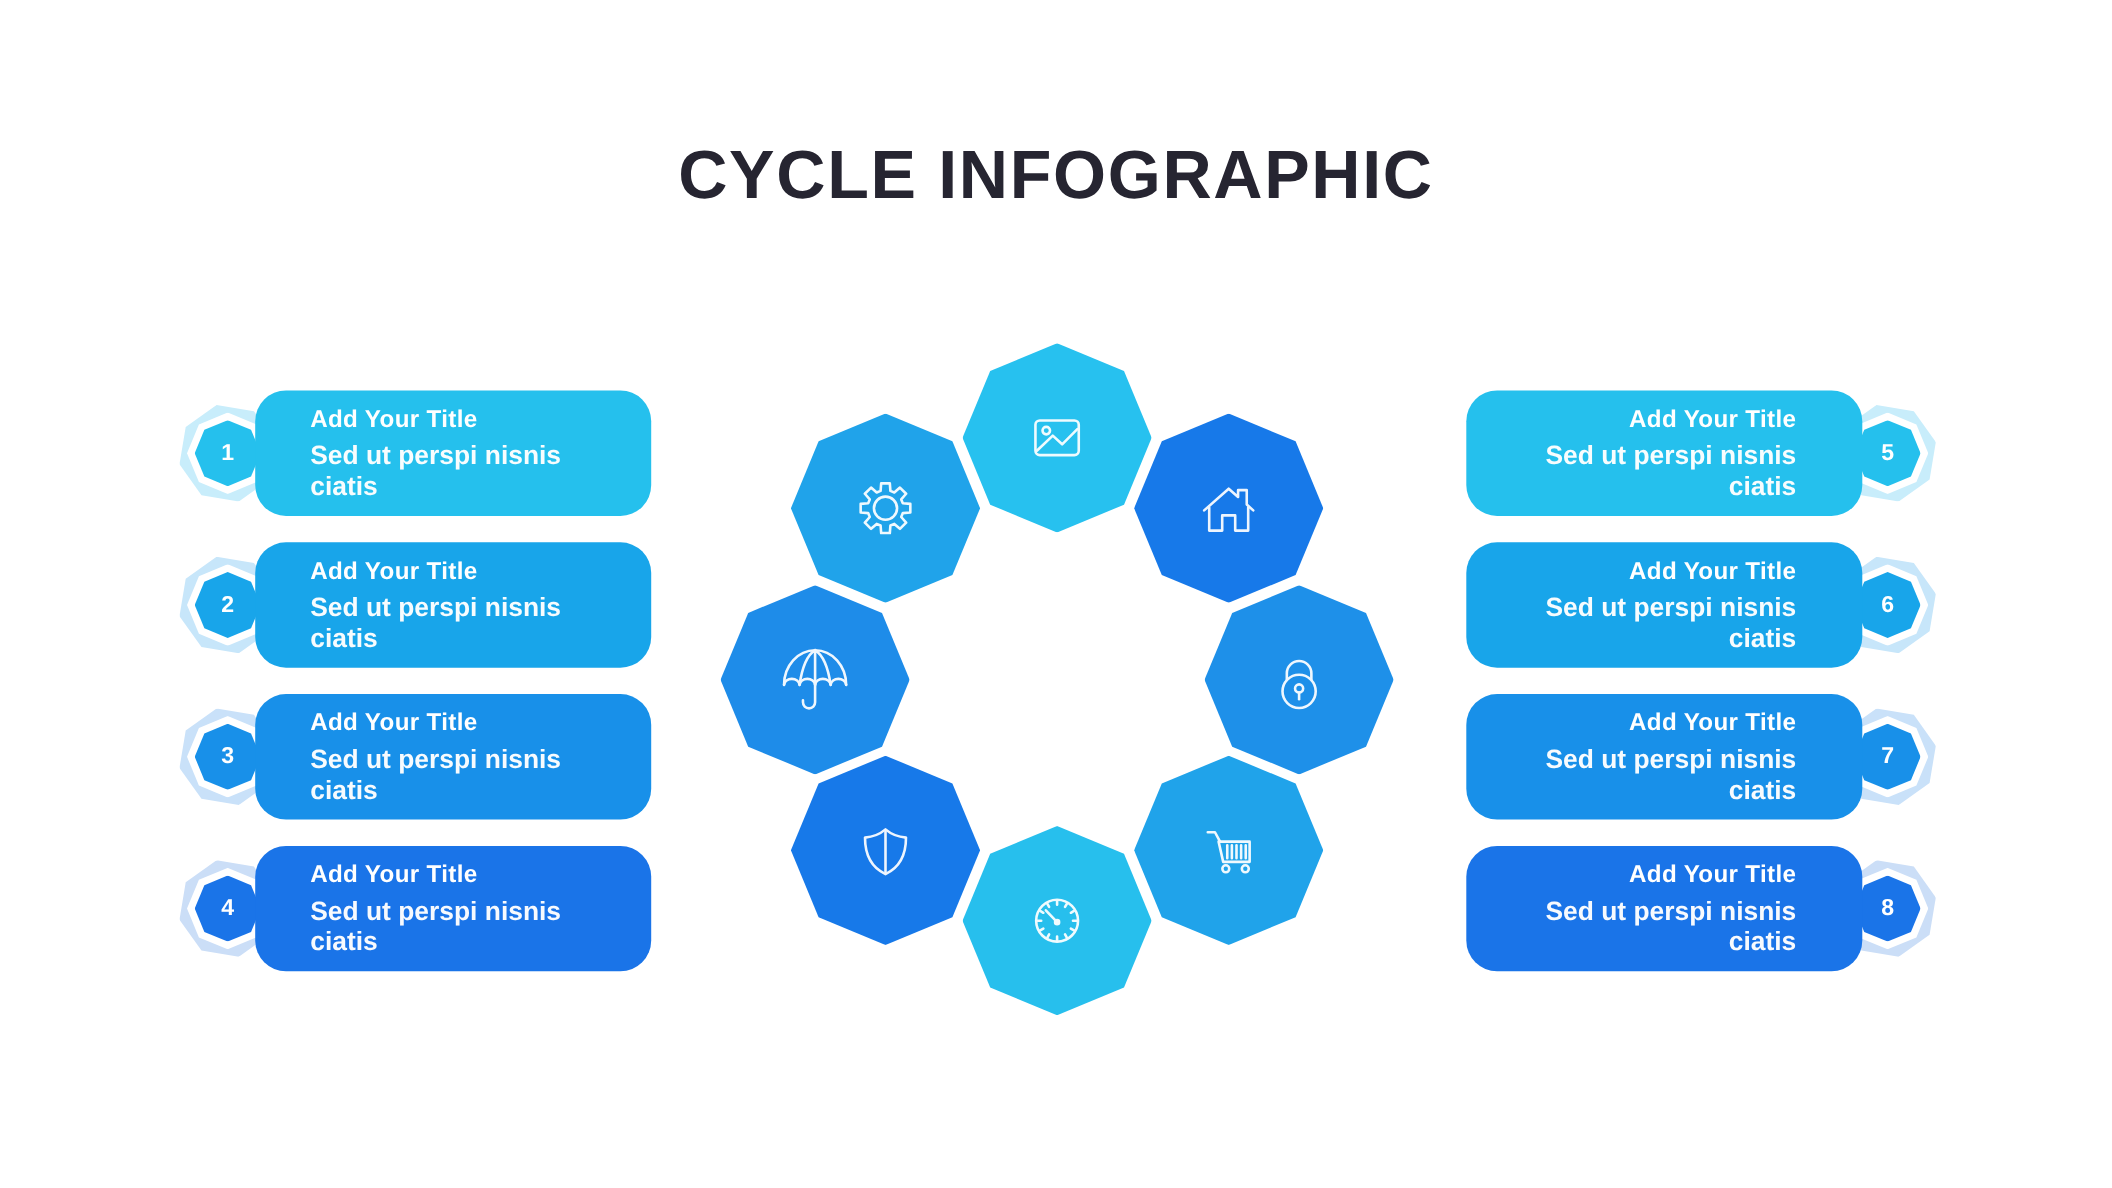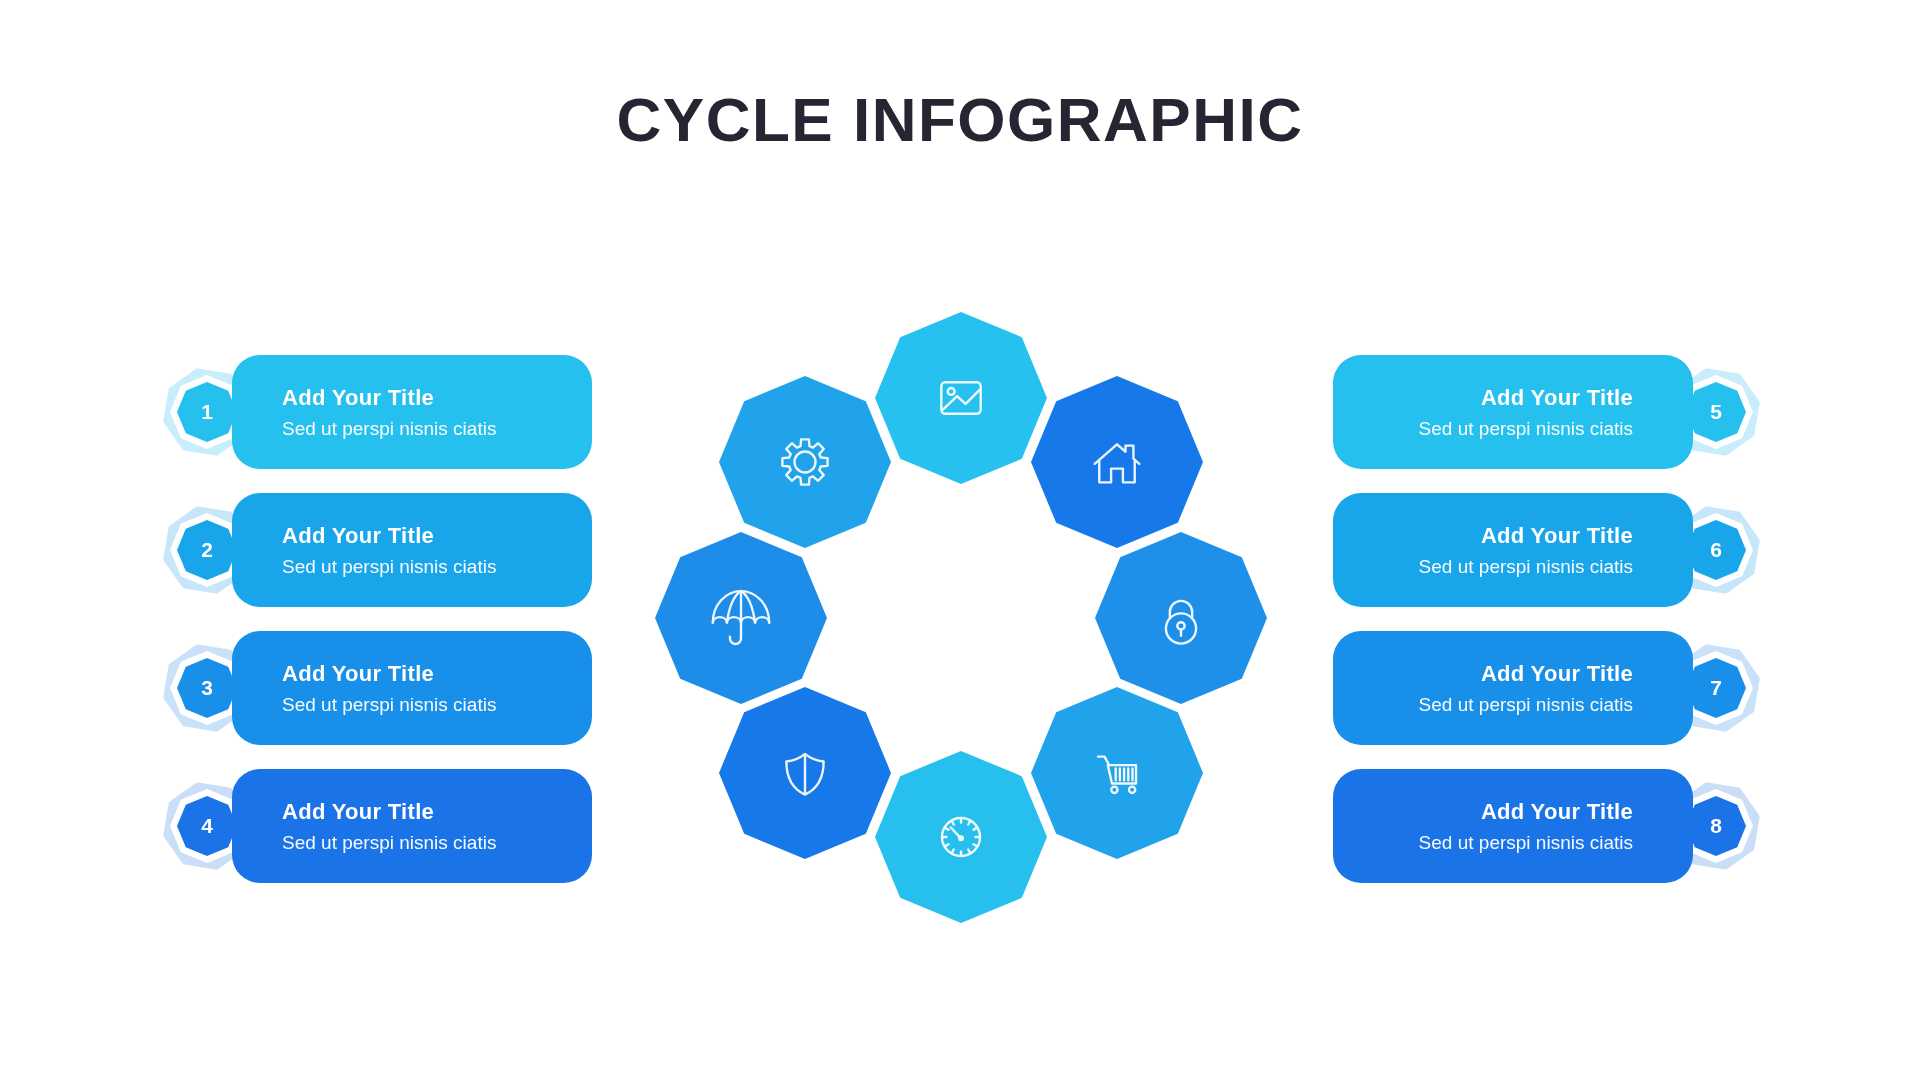--- a/index.html
+++ b/index.html
@@ -15,21 +15,21 @@
   
   .card{position:absolute;width:360px;height:114px;}
   .card-body{
     position:absolute;inset:0;border-radius:28px;z-index:2;
     display:flex;flex-direction:column;justify-content:center;row-gap:7px;
     color:#ffffff;
   }
   .card.left  .card-body{padding-left:50px;padding-right:18px;text-align:left;}
   .card.right .card-body{padding-right:60px;padding-left:18px;text-align:right;}
   .card-title{font-size:22px;font-weight:700;letter-spacing:.3px;}
-  .card-subtitle{font-size:19px;font-weight:400;opacity:.97;}
+  .card-subtitle{font-size:24px;font-weight:700;opacity:.97;}
   .oct{
     clip-path:polygon(100% 50%,85.36% 85.36%,50% 100%,14.64% 85.36%,0% 50%,14.64% 14.64%,50% 0%,85.36% 14.64%);
   }
   .badge{position:absolute;width:90px;height:90px;top:12px;z-index:1;}
   .card.left  .badge{left:-70px;}
   .card.right .badge{right:-68px;}
   .badge-outer{position:absolute;inset:0;transform:rotate(-13deg);}
   .badge-mid{position:absolute;left:8px;top:8px;width:74px;height:74px;background:#ffffff;}
   .badge-core{
     position:absolute;left:15px;top:15px;width:60px;height:60px;
@@ -43,21 +43,21 @@
   }
   .ring-oct svg{width:84px;height:84px;}
   .icon{fill:none;stroke:#ffffff;stroke-width:1.8;stroke-linecap:round;stroke-linejoin:round;opacity:.93;}
   .icon-fill{fill:currentColor;}
 </style>
 </head>
 <body>
 
 <div class="stage">
 
-  <h1 class="slide-title" style="color: rgb(38, 37, 49);">CYCLE INFOGRAPHIC</h1>
+  <h1 class="slide-title" style="color: rgb(38, 37, 49); margin-top: 40px;">CYCLE INFOGRAPHIC</h1>
 
   <div class="card left" style="left:232px;top:355px;">
     <div class="badge">
       <div class="badge-outer oct" style="background-color: rgb(200, 237, 251);"></div>
       <div class="badge-mid oct"></div>
       <div class="badge-core oct" style="background-color: rgb(37, 192, 237);">
         <span>1</span>
       </div>
     </div>
     <div class="card-body" style="background-color: rgb(37, 192, 237);">

